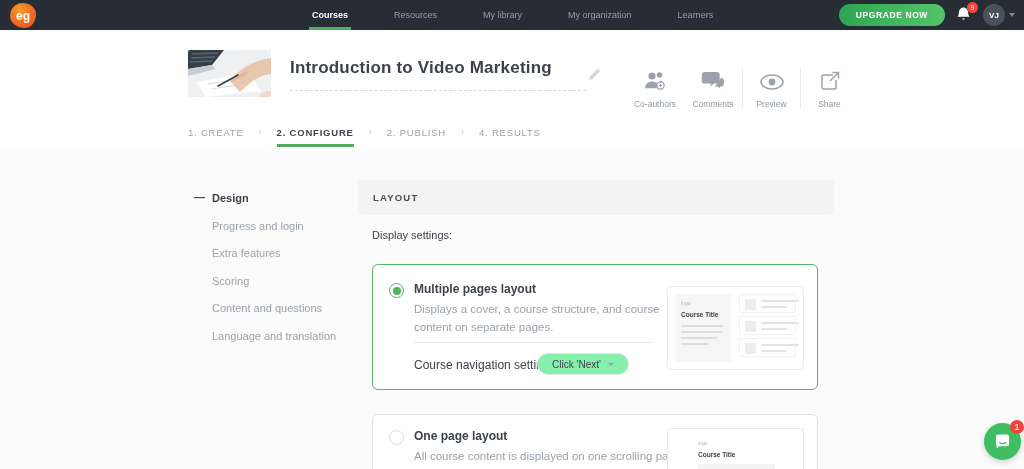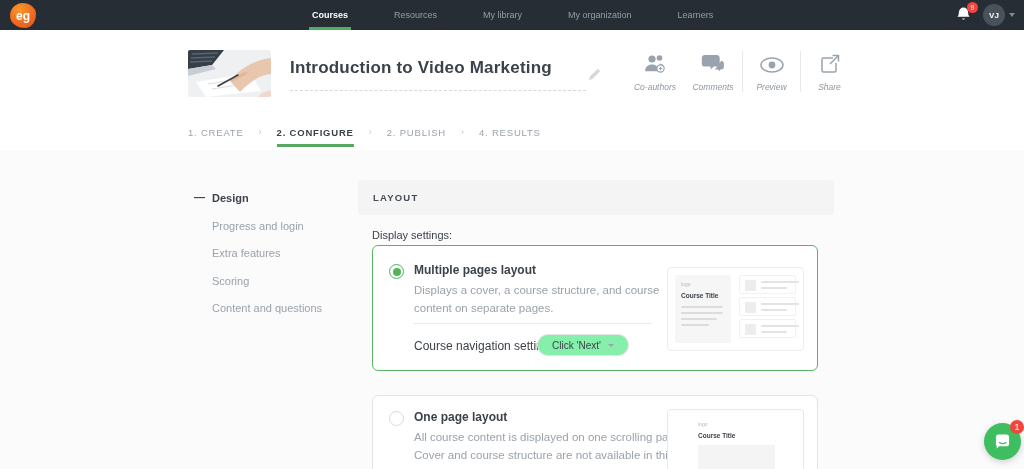--- a/index.html
+++ b/index.html
@@ -30,21 +30,21 @@
   .avatar-caret { width:0; height:0; border-left:3.5px solid transparent; border-right:3.5px solid transparent;
                   border-top:4px solid #828a93; }
 
   
   .course-header { position:absolute; top:30px; left:0; width:1024px; height:80px; background:#fff; }
   .course-thumb { position:absolute; left:188px; top:20px; width:83px; height:47px; border-radius:2px; overflow:hidden; cursor:pointer; }
   .title-block { position:absolute; left:290px; top:28px; width:296px; }
   .course-title { font-size:17px; color:#3c424a; font-weight:bold; letter-spacing:.2px; padding-bottom:12px;
                   border-bottom:1px dashed #d8d8d8; cursor:text; white-space:nowrap; overflow:hidden; }
   .edit-icon { position:absolute; left:588px; top:37px; width:13px; height:13px; cursor:pointer; }
-  .header-actions { position:absolute; left:626px; top:21px; display:flex;font-style:italic; }
+  .header-actions { position:absolute; left:626px; top:38px; display:flex; }
   .action { min-width:58px; padding:0 4px; text-align:center; cursor:pointer; }
   .action.divided { border-left:1px solid #e9e9e9; }
   .action .a-icon { height:24px; display:flex; align-items:flex-end; justify-content:center; }
   .action .a-label { font-size:8.5px; color:#8e979f; margin-top:7px; }
 
   
   .steps { position:absolute; top:123px; left:188px; display:flex; align-items:flex-start; gap:15px; }
   .step { position:relative; padding:4px 0 9px; font-size:9.5px; letter-spacing:.8px; color:#9aa2aa; cursor:pointer; }
   .step.active { color:#3c424a; font-weight:bold; }
   .step.active::after { content:""; position:absolute; left:0; right:0; bottom:0; height:3px; background:#55a860; }
@@ -59,21 +59,21 @@
                margin-bottom:3.5px; cursor:pointer; }
   .side-item .dash { display:none; }
   .side-item.active { color:#3c424a; font-weight:bold; }
   .side-item.active .dash { display:block; position:absolute; left:6px; top:5px; color:#3c424a; font-weight:bold; }
 
   .content { position:absolute; left:358px; top:180px; width:476px; }
   .section-bar { height:35px; background:#f4f4f5; border-radius:4px; display:flex; align-items:center;
                  padding-left:15px; font-size:9.5px; letter-spacing:1.2px; color:#454b52; font-weight:bold; }
   .display-label { margin:14px 0 0 14px; font-size:11px; color:#3c424a; }
 
-  .option-card { position:relative; margin:4px 0 0 14px; width:446px; background:#fff;
+  .option-card { position:relative; margin:23px 0 0 14px; width:446px; background:#fff;
                  border:1px solid #e3e3e3; border-radius:6px; cursor:pointer; }
   .option-card.selected { border-color:#58b565; }
   .card-1 { height:126px; }
   .card-2 { margin-top:24px; height:120px; }
 
   .radio { position:absolute; left:16px; width:15px; height:15px; border-radius:50%; background:#fff;
            border:1.5px solid #d7dbde; cursor:pointer; }
   .radio.checked { border-color:#4fb45c; }
   .radio.checked::after { content:""; position:absolute; left:2.5px; top:2.5px; width:8px; height:8px;
                           border-radius:50%; background:#4fb45c; }
@@ -125,20 +125,21 @@
     <span>eg</span>
   </div>
   <div class="nav-items">
     <div class="nav-item active">Courses</div>
     <div class="nav-item">Resources</div>
     <div class="nav-item">My library</div>
     <div class="nav-item">My organization</div>
     <div class="nav-item">Learners</div>
   </div>
   <div class="nav-right">
+    <button class="upgrade-btn">UPGRADE NOW</button>
     <div class="bell-wrap">
       <svg width="15" height="17" viewBox="0 0 15 17">
         <path d="M7.5 1.6a4.6 4.6 0 0 0-4.6 4.6c0 3.4-1.5 4.6-1.5 4.6h12.2s-1.5-1.2-1.5-4.6A4.6 4.6 0 0 0 7.5 1.6z" fill="#fff"></path>
         <path d="M6 12.6a1.6 1.6 0 0 0 3 0z" fill="#fff"></path>
       </svg>
       <span class="bell-badge">9</span>
     </div>
     <div class="avatar-wrap">
       <div class="avatar">
         <span>VJ</span>
@@ -239,20 +240,23 @@
     <span>Progress and login</span>
   </div>
   <div class="side-item">
     <span>Extra features</span>
   </div>
   <div class="side-item">
     <span>Scoring</span>
   </div>
   <div class="side-item">
     <span>Content and questions</span>
+  </div>
+  <div class="side-item">
+    <span>Language and translation</span>
   </div>
 </div>
 
 <div class="content">
   <div class="section-bar">
     <span>LAYOUT</span>
   </div>
   <div class="display-label">Display settings:</div>
 
   <div class="option-card card-1 selected">

